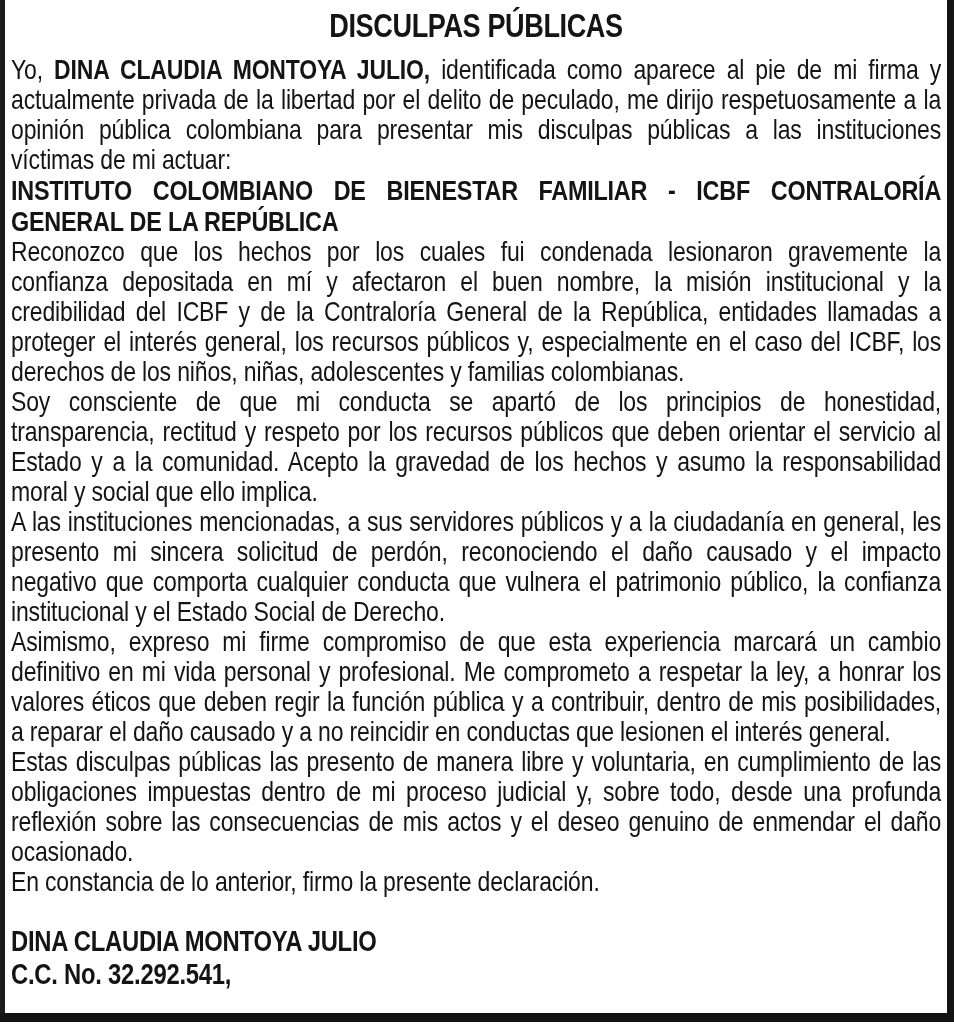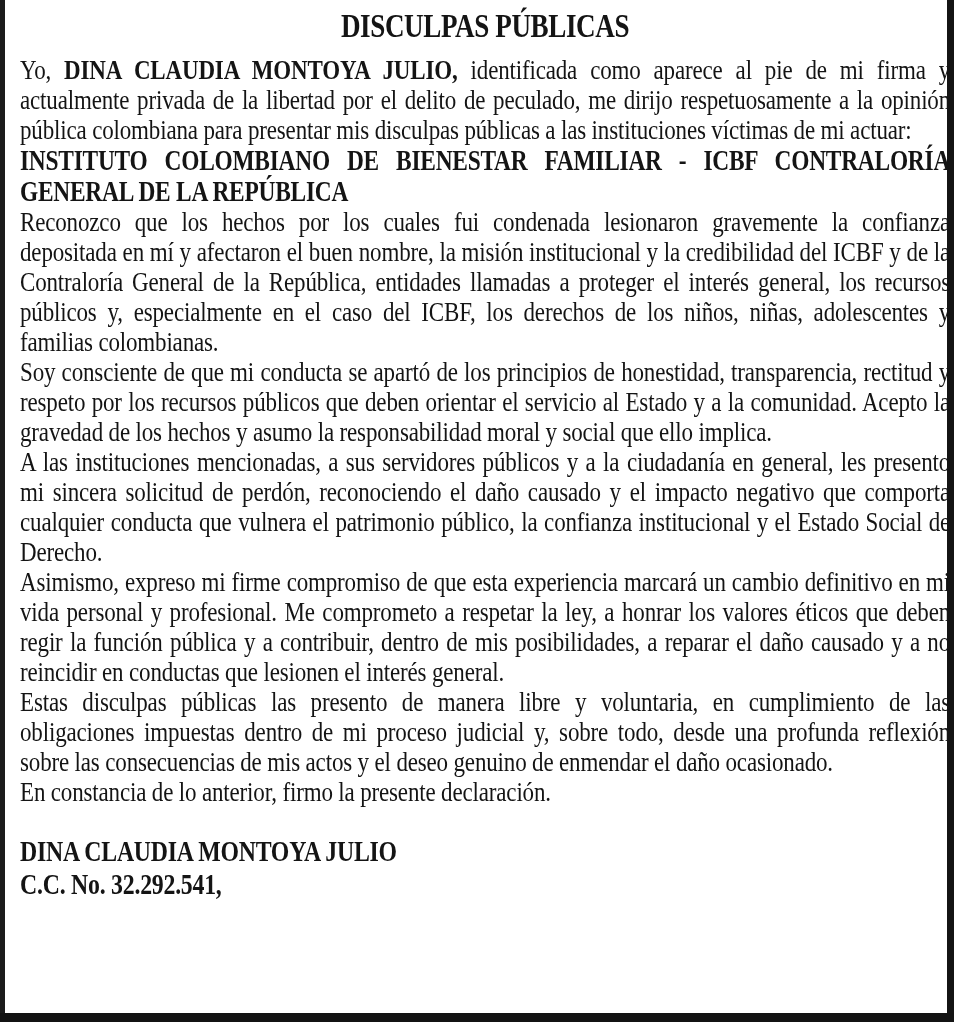--- a/index.html
+++ b/index.html
@@ -30,25 +30,24 @@
   }
   .border-bottom {
     position: absolute;
     left: 0; bottom: 2px;
     width: 954px; height: 9px;
     background: #131313;
   }
   
   .content {
     position: absolute;
-    left: 20px; top: 7px;
+    left: 11px; top: 7px;
     width: 930px;
     height: 1000px;
     overflow: hidden;
-    font-family: Liberation Serif, serif;
   }
   .condensed {
     width: 1132px;
     transform: scaleX(0.8216);
     transform-origin: left top;
     letter-spacing: -0.2px;
   }
   .doc-title {
     font-size: 33px;
     font-weight: bold;

